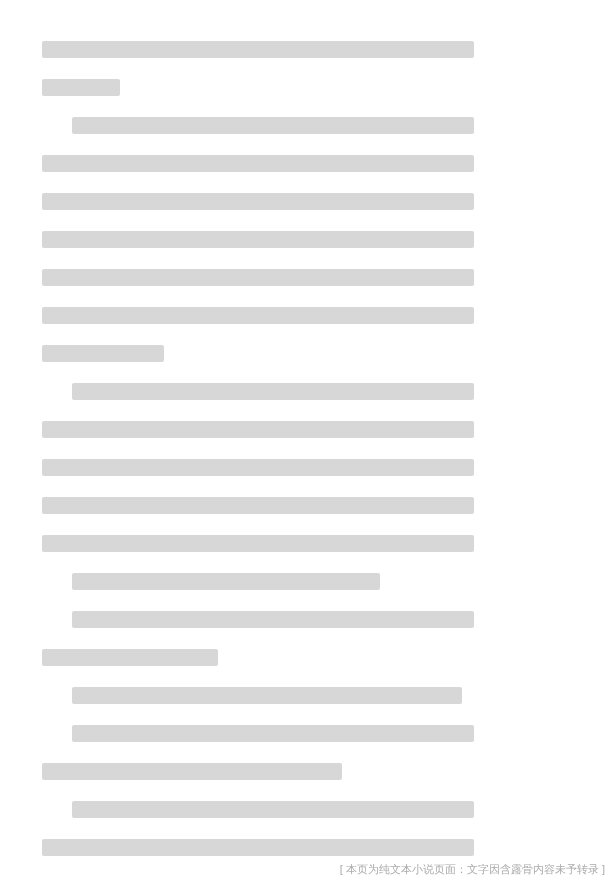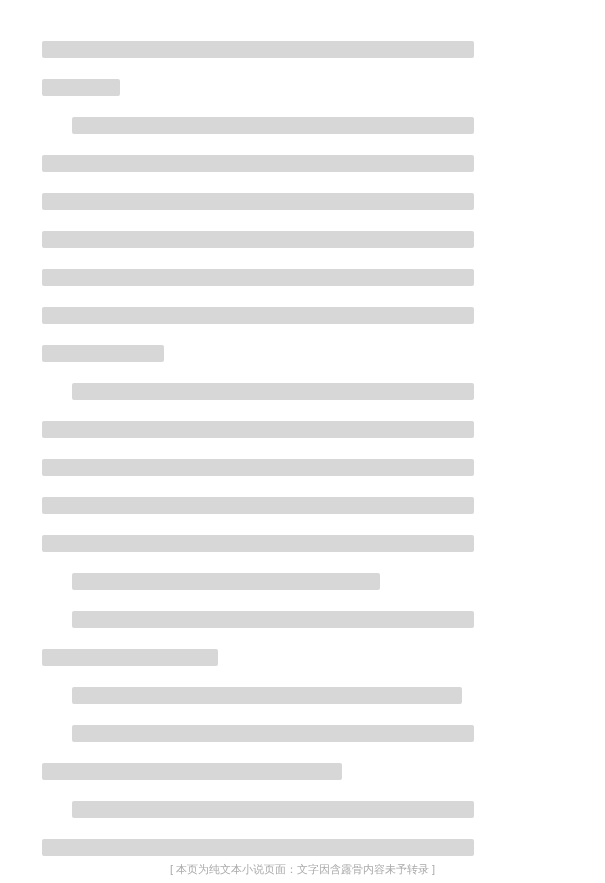--- a/index.html
+++ b/index.html
@@ -36,21 +36,21 @@
   .line-bar {
     height: 17px;
     background: #d7d7d7;
     border-radius: 2px;
   }
   .redaction-note {
     position: absolute;
     left: 0;
     right: 0;
     bottom: 6px;
-    text-align: center;
+    text-align: right;
     font-size: 11px;
     color: #aaaaaa;
     font-family: "Liberation Sans", sans-serif;
   }
 </style>
 </head>
 <body>
 
 <div class="page">
   <div class="text-column">

